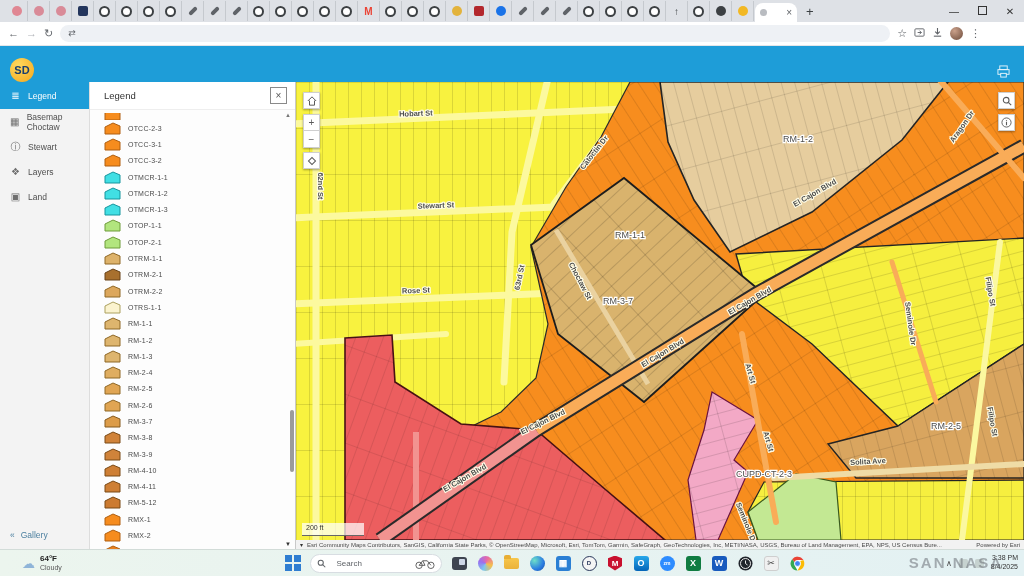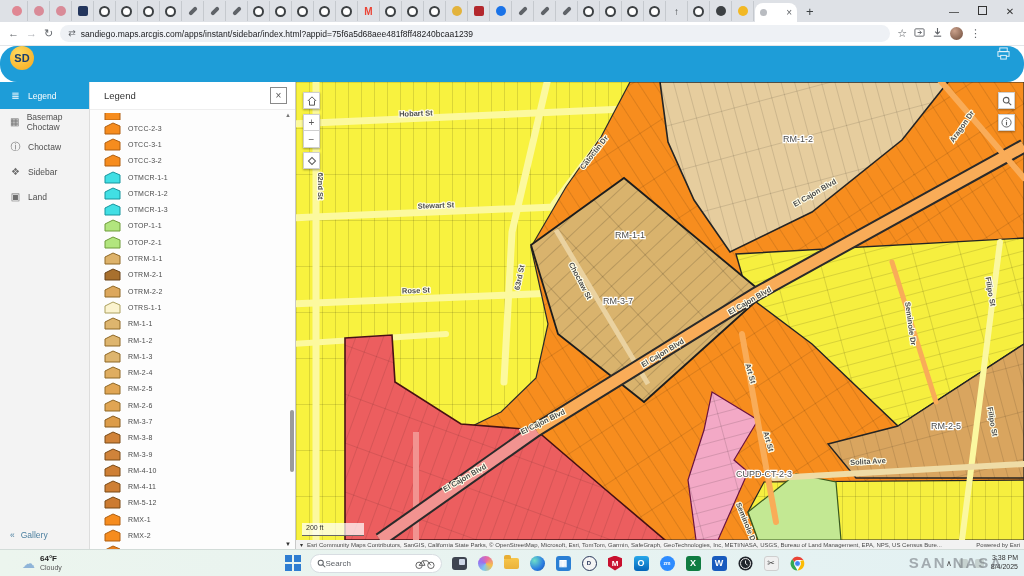--- a/index.html
+++ b/index.html
@@ -25,21 +25,21 @@
   #wincontrols .maxi::before{content:'';display:inline-block;width:7px;height:7px;border:1px solid #333;}
 
   #toolbar{height:24px;background:#fff;display:flex;align-items:center;padding:0 8px;gap:7px;border-bottom:1px solid #e4e6e9;}
   .tb-ic{font-size:11px;color:#5f6368;line-height:1;}
   .tb-ic.dim{color:#b0b3b8;}
   #addressbar{flex:1;height:17px;background:#eef1f5;border-radius:9px;display:flex;align-items:center;padding:0 8px;gap:5px;max-width:830px;}
   #addressbar .url{font-size:8.5px;color:#202124;white-space:nowrap;overflow:hidden;}
   #avatar{width:13px;height:13px;border-radius:50%;background:radial-gradient(circle at 35% 30%,#caa08a,#6b4a3a);}
 
   
-  #appheader{height:36px;background:#1e9dd8;display:flex;align-items:flex-start;padding:0 10px;border-radius:17px;}
+  #appheader{height:36px;background:#1e9dd8;display:flex;align-items:flex-end;padding:0 10px;}
   #sdlogo{width:24px;height:24px;border-radius:50%;background:radial-gradient(circle at 35% 30%,#ffd95e,#f5a81c);color:#1a3e6e;font-weight:bold;font-size:11px;display:flex;align-items:center;justify-content:center;}
   #apptitle{color:#fff;font-size:13px;font-weight:600;margin-left:11px;letter-spacing:.2px;}
   #hdr-action{margin-left:auto;margin-right:4px;opacity:.9;}
 
   
   #main{display:flex;height:467px;}
   #nav{width:90px;background:#f3f3f3;border-right:1px solid #ddd;position:relative;flex:none;}
   .nav-item{height:25px;display:flex;align-items:center;gap:7px;padding-left:10px;font-size:8.5px;color:#4f4f4f;}
   .nav-item .nav-ic{font-size:10px;color:#6f6f6f;width:11px;text-align:center;}
   .nav-item.active{background:#1e9dd8;color:#fff;height:27px;}
@@ -75,21 +75,21 @@
 
   
   #taskbar{height:27px;background:linear-gradient(90deg,#ecf5ee,#e3f1f3);border-top:1px solid #d2dcd8;position:relative;display:flex;align-items:center;}
   #weather{position:absolute;left:22px;display:flex;align-items:center;gap:5px;}
   #weather .wcloud{font-size:13px;color:#8fb4d8;}
   #weather .wtemp{font-size:8px;font-weight:bold;color:#222;line-height:1.2;}
   #weather .wdesc{font-size:7px;color:#555;line-height:1.1;}
   #tb-center{position:absolute;left:285px;display:flex;align-items:center;gap:9px;}
   #winlogo{display:grid;grid-template-columns:7px 7px;grid-gap:1.5px;}
   #winlogo span{width:7px;height:7px;background:#2f7dd1;}
-  #searchpill{width:132px;height:19px;background:#fff;border:1px solid #d8dde2;border-radius:10px;display:flex;align-items:center;padding:0 6px;gap:0;}
+  #searchpill{width:132px;height:19px;background:#fff;border:1px solid #d8dde2;border-radius:10px;display:flex;align-items:center;padding:0 6px;gap:11px;}
   #searchpill .stext{font-size:8px;color:#5f6368;}
   #searchpill .bike{margin-left:auto;display:flex;}
   .tbi{width:17px;height:17px;display:flex;align-items:center;justify-content:center;}
   #tray{position:absolute;right:6px;display:flex;align-items:center;gap:7px;}
   #tray .chev{font-size:8px;color:#444;}
   #tray .trayic{width:9px;height:9px;background:#b9c4c0;border-radius:2px;opacity:.7;}
   #clockblock{text-align:right;font-size:7px;color:#333;line-height:1.25;}
   #watermark{position:absolute;right:2px;top:4px;width:132px;text-align:center;font-size:15px;font-weight:bold;letter-spacing:2px;color:rgba(95,100,108,.5);pointer-events:none;}
 </style>
 </head>
@@ -145,21 +145,20 @@
       <span>✕</span>
     </div>
   </div>
 
   <div id="toolbar">
     <span class="tb-ic">←</span>
     <span class="tb-ic dim">→</span>
     <span class="tb-ic">↻</span>
     <div id="addressbar">
       <span class="tb-ic" style="font-size:9px;">⇄</span>
-      <span class="url">sandiego.maps.arcgis.com/apps/instant/sidebar/index.html?appid=75f6a5d68aee481f8ff48240bcaa1239</span>
     </div>
     <span class="tb-ic">☆</span>
     <span class="tb-ic">
       <svg width="11" height="11" viewBox="0 0 12 12">
           <rect x="1" y="2" width="10" height="8" rx="1" fill="none" stroke="#5f6368"></rect>
           <path d="M4 6h4M6 4l2 2-2 2" stroke="#5f6368" fill="none" stroke-width="1"></path>
         </svg>
     </span>
     <span class="tb-ic">
       <svg width="11" height="11" viewBox="0 0 12 12">
@@ -189,25 +188,25 @@
           <div class="nav-item active">
             <span class="nav-ic">≣</span>
             <span>Legend</span>
           </div>
           <div class="nav-item">
             <span class="nav-ic">▦</span>
             <span>Basemap Choctaw</span>
           </div>
           <div class="nav-item">
             <span class="nav-ic">ⓘ</span>
-            <span>Choctaw</span>
+            <span>Stewart</span>
           </div>
           <div class="nav-item">
             <span class="nav-ic">❖</span>
-            <span>Sidebar</span>
+            <span>Layers</span>
           </div>
           <div class="nav-item">
             <span class="nav-ic">▣</span>
             <span>Land</span>
           </div>
         </div>
       <div id="collapse">
         <span>«</span>
         <span>Gallery</span>
       </div>

